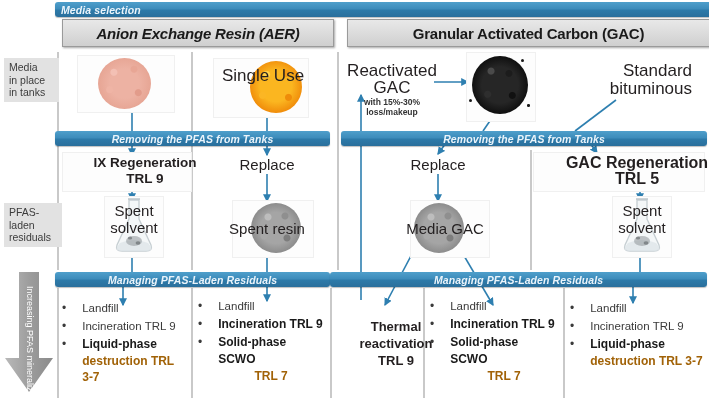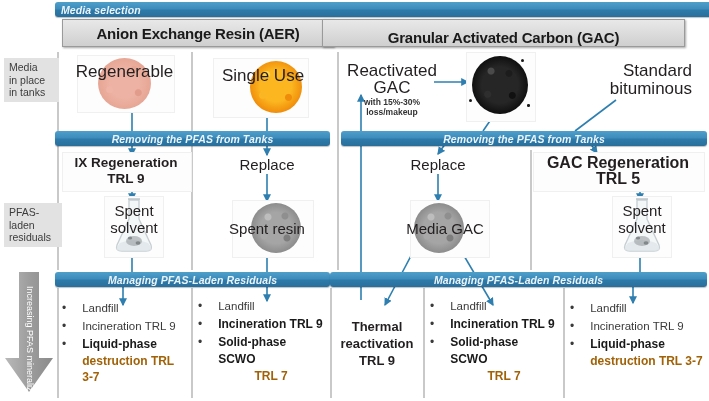--- a/index.html
+++ b/index.html
@@ -31,21 +31,21 @@
              font-size:10.5px;line-height:12.5px;padding:3px 4px 3px 5px;}
 
   
   .panel{position:absolute;background:#fdfdfd;border:1px solid #f0f0f0;}
 
   
   .vdiv{position:absolute;width:1.5px;background:#c9c9c9;}
 
   
   .tx{position:absolute;font-size:13px;line-height:15px;color:#231f20;text-align:center;}
-  .tx.b{font-weight:bold;}
+  .tx.b{font-weight:bold;padding-left:19px;}
   .tx.small{font-size:8.5px;line-height:10px;font-weight:bold;}
   .label-lg{position:absolute;font-size:17px;line-height:19px;color:#231f20;text-align:center;}
 
   
   .blist{position:absolute;font-size:11.5px;line-height:17px;color:#3a3a3a;}
   .blist .row{display:flex;align-items:flex-start;gap:4px;margin-bottom:1px;}
   .blist .bul{font-size:12px;line-height:16px;color:#3a3a3a;}
   .blist .it{flex:1;margin-left:12px;}
   .blist .strong{font-weight:bold;color:#1a1a1a;font-size:12px;line-height:16px;}
   .blist .cont{font-weight:bold;color:#a16207;font-size:12px;line-height:16px;display:block;}
@@ -158,37 +158,36 @@
   <div class="vdiv" style="left:57px;  top:288px; height:110px;"></div>
   <div class="vdiv" style="left:191px; top:288px; height:110px;"></div>
   <div class="vdiv" style="left:330px; top:288px; height:110px;"></div>
   <div class="vdiv" style="left:423px; top:288px; height:110px;"></div>
   <div class="vdiv" style="left:563px; top:288px; height:110px;"></div>
 
   <div class="band left-align" style="left:55px;top:2px;width:652px;">
     <span>Media selection</span>
   </div>
 
-  <div class="hdrbox" style="left:62px;top:19px;width:270px;">
+  <div class="hdrbox" style="left:62px;top:19px;width:270px;font-style:italic;">
     <span>Anion Exchange Resin (AER)</span>
   </div>
-  <div class="hdrbox" style="left:322px;top:19px;width:361px;align-items:flex-end;">
+  <div class="hdrbox" style="left:347px;top:19px;width:361px;">
     <span>Granular Activated Carbon (GAC)</span>
   </div>
 
   <div class="sidelabel" style="left:4px;top:58px;width:46px;white-space:pre-line;">Media
 in place
 in tanks</div>
   <div class="sidelabel" style="left:4px;top:203px;width:49px;white-space:pre-line;">PFAS-
 laden
 residuals</div>
 
   <div class="panel" style="left:77px;top:55px;width:96px;height:56px;"></div>
   <div class="blob resin-pink" style="left:98px;top:58px;width:53px;height:51px;"></div>
-  <div class="label-lg" style="left:62px;top:62px;width:125px;">Regenerable</div>
 
   <div class="panel" style="left:213px;top:58px;width:94px;height:58px;"></div>
   <div class="blob resin-orange" style="left:250px;top:61px;width:52px;height:52px;"></div>
   <div class="label-lg" style="left:203px;top:66px;width:120px;">Single Use</div>
 
   <div class="label-lg" style="left:344px;top:62px;width:96px;white-space:pre-line;line-height:17px;">Reactivated
 GAC</div>
   <div class="tx small" style="left:348px;top:97px;width:88px;white-space:pre-line;color:#333;">with 15%-30%
 loss/makeup</div>
 

